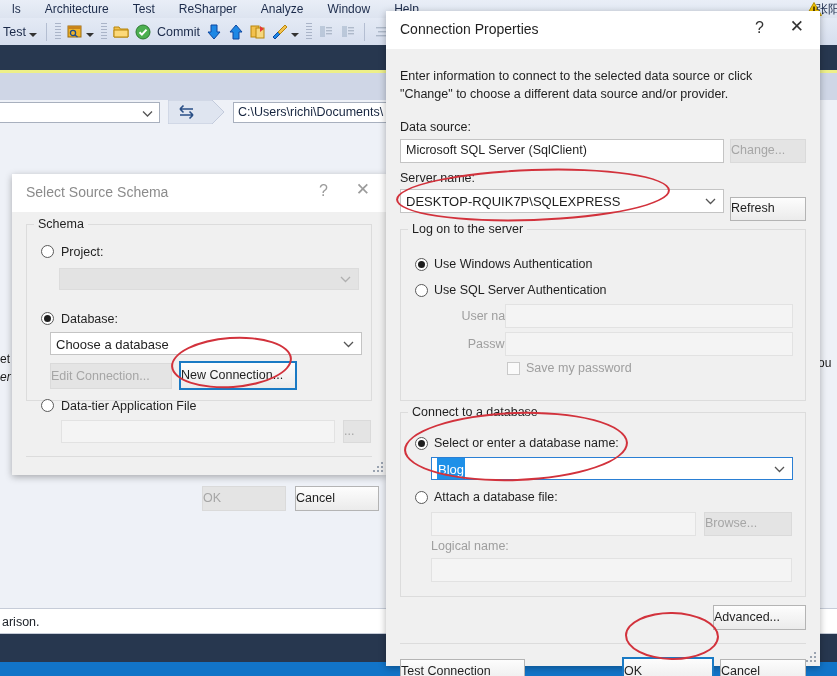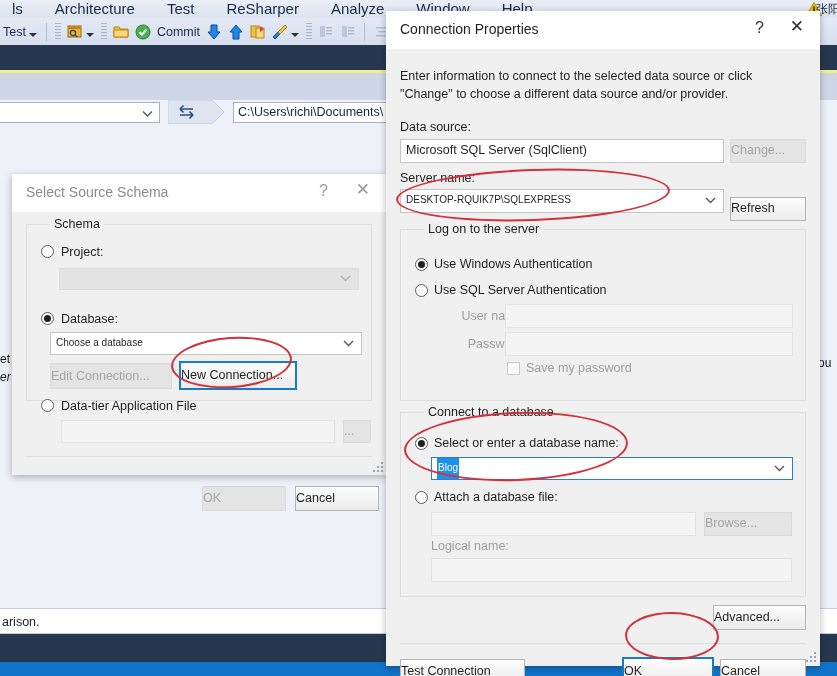--- a/index.html
+++ b/index.html
@@ -12,22 +12,22 @@
     position:relative;
     -webkit-font-smoothing:antialiased;
   }
 
   
   #vs-shell{position:absolute;left:0;top:0;width:837px;height:676px;background:#eef1f7;}
 
   #vs-menubar{
     position:absolute;left:0;top:0;width:837px;height:18px;
     background:linear-gradient(#e9eef7,#dde4f0);
-    display:flex;align-items:center;gap:8px;
-    color:#1b2a4a;font-size:15px;
+    display:flex;align-items:center;gap:0px;
+    color:#1b2a4a;font-size:12px;
   }
   #vs-menubar .mi{padding:0 12px;white-space:nowrap;line-height:18px;}
 
   #vs-toolbar{
     position:absolute;left:0;top:18px;width:837px;height:27px;
     background:linear-gradient(#e4eaf5,#d6deee);
     border-bottom:1px solid #b9c3d6;
     display:flex;align-items:center;
   }
   .tb-txt{font-size:12.5px;color:#1b2a4a;padding:0 3px;}
@@ -78,31 +78,31 @@
   .dlg-title{position:absolute;left:0;top:0;right:0;height:38px;background:#ffffff;}
   .dlg-title .t{position:absolute;left:14px;top:10px;font-size:14px;color:#1f1f1f;}
   .dlg-title .t.dim{color:#8b8b8b;}
   .dlg-help{position:absolute;top:8px;font-size:16px;color:#333;cursor:default;}
   .dlg-close{position:absolute;top:7px;font-size:17px;color:#333;line-height:18px;}
   .dlg-close.dim{color:#9b9b9b;}
   .dlg-body{position:absolute;left:0;right:0;bottom:0;background:#f0f0f0;}
 
   
   .grp{position:absolute;border:1px solid #dcdcdc;box-sizing:border-box;}
-  .grp-lbl{position:absolute;background:#f0f0f0;padding:0 4px;font-size:12.5px;color:#1f1f1f;margin-left:16px;}
+  .grp-lbl{position:absolute;background:#f0f0f0;padding:0 4px;font-size:12.5px;color:#1f1f1f;}
 
   .lbl{position:absolute;font-size:12.5px;color:#1f1f1f;white-space:nowrap;}
   .lbl.dim{color:#9e9e9e;}
 
   .txtbox{position:absolute;background:#fff;border:1px solid #c4c4c4;box-sizing:border-box;
           font-size:12.5px;color:#1f1f1f;line-height:1;padding:4px 5px;white-space:nowrap;overflow:hidden;}
   .txtbox.dis{background:#f4f4f4;border:1px solid #e2e2e2;color:#b0b0b0;}
 
   .combo{position:absolute;background:#fff;border:1px solid #c4c4c4;box-sizing:border-box;
-         font-size:10px;color:#1f1f1f;padding:4px 22px 4px 5px;white-space:nowrap;overflow:hidden;}
+         font-size:13px;color:#1f1f1f;padding:4px 22px 4px 5px;white-space:nowrap;overflow:hidden;}
   .combo.dis{background:#e3e3e3;border:1px solid #dcdcdc;color:#a8a8a8;}
   .combo.focus{border:1px solid #2a7fd4;}
   .combo .cv{position:absolute;right:7px;top:50%;transform:translateY(-50%);}
   .sel-text{background:#1e90e8;color:#fff;padding:12px 1px;}
 
   .btn{position:absolute;background:linear-gradient(#fdfdfd,#ebebeb);
        border:1px solid #b4b4b4;box-sizing:border-box;font-size:12.5px;color:#1f1f1f;
        text-align:left;cursor:default;}
   .btn span{display:block;width:100%;}
   .btn.dis{background:#e4e4e4;border:1px solid #dadada;color:#a6a6a6;}

